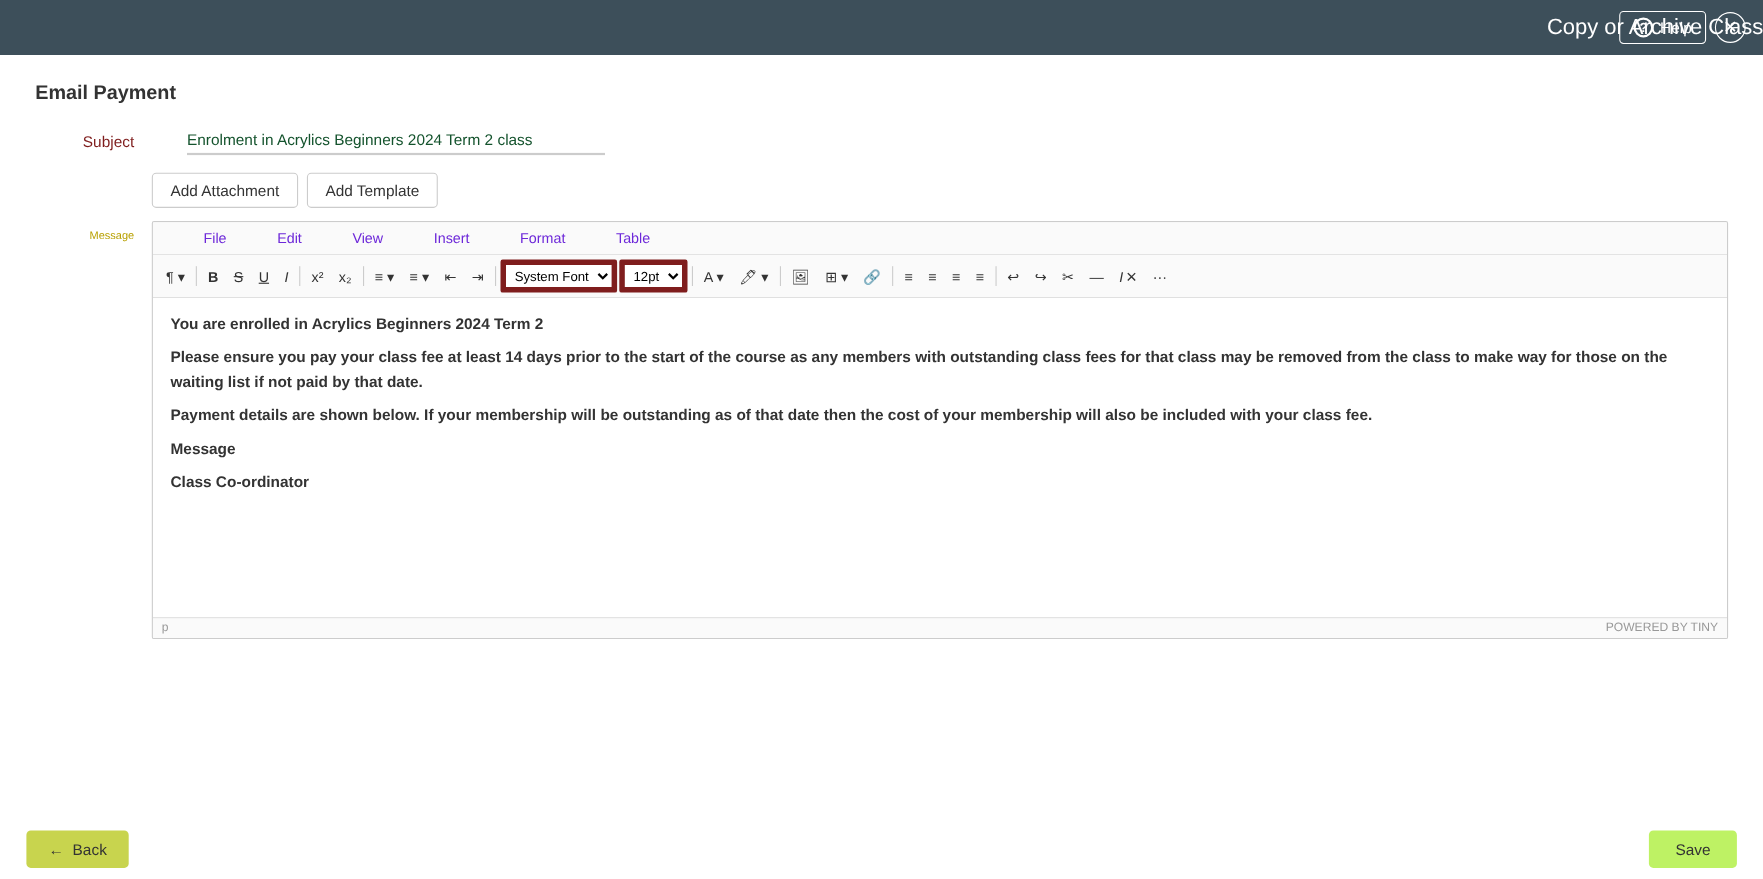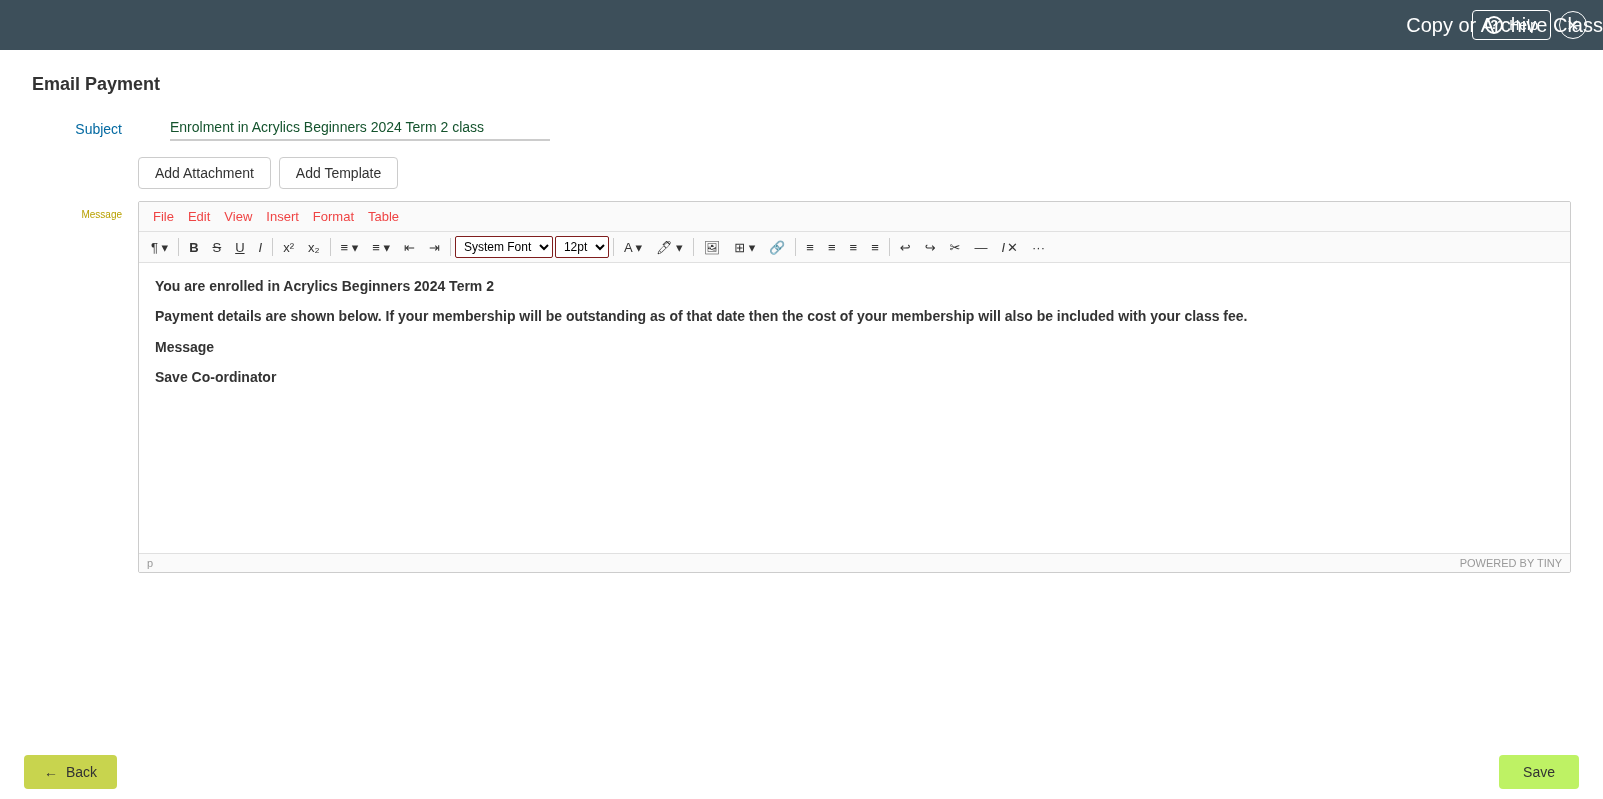--- a/index.html
+++ b/index.html
@@ -73,21 +73,21 @@
       margin-bottom: 20px;
     }
 
     
     .form-row {
       display: flex;
       align-items: flex-start;
       margin-bottom: 16px;
     }
     .form-label {
-      color: #0369a1;
+      color: #7f1d1d;
       font-size: 14px;
       min-width: 90px;
       padding-top: 6px;
       text-align: right;
       margin-right: 16px;
     }
     .subject-input {
       border: none;
       border-bottom: 2px solid #ccc;
       outline: none;
@@ -145,22 +145,23 @@
       display: flex;
       gap: 2px;
       padding: 4px 8px;
       border-bottom: 1px solid #e0e0e0;
       background: #fafafa;
     }
     .menu-item {
       font-size: 13px;
       padding: 3px 6px;
       cursor: pointer;
-      color: #ef4444;
+      color: #6d28d9;
       border-radius: 2px;
+      margin-left: 32px;
     }
 
     
     .editor-toolbar {
       display: flex;
       align-items: center;
       gap: 2px;
       padding: 4px 6px;
       border-bottom: 1px solid #e0e0e0;
       background: #fafafa;
@@ -178,21 +179,21 @@
       align-items: center;
       gap: 2px;
     }
     .tb-sep {
       width: 1px;
       height: 18px;
       background: #ccc;
       margin: 0 2px;
     }
     .tb-select {
-      border: 1px solid #7f1d1d;
+      border: 5px solid #7f1d1d;
       border-radius: 2px;
       padding: 2px 4px;
       font-size: 12px;
       background: #fff;
       cursor: pointer;
     }
     .tb-bold { font-weight: bold; }
     .tb-strike { text-decoration: line-through; }
     .tb-underline { text-decoration: underline; }
     .tb-italic { font-style: italic; }
@@ -341,23 +342,24 @@
         <button class="tb-btn">↩</button>
         <button class="tb-btn">↪</button>
         <button class="tb-btn">✂</button>
         <button class="tb-btn">—</button>
         <button class="tb-btn"><em>I</em>✕</button>
         <button class="tb-btn">···</button>
       </div>
 
       <div class="editor-content" contenteditable="true" style="">
         <p>You are enrolled in Acrylics Beginners 2024 Term 2</p>
+        <p>Please ensure you pay your class fee at least 14 days prior to the start of the course as any members with outstanding class fees for that class may be removed from the class to make way for those on the waiting list if not paid by that date.</p>
         <p>Payment details are shown below. If your membership will be outstanding as of that date then the cost of your membership will also be included with your class fee.</p>
         <p>Message</p>
-        <p>Save Co-ordinator</p>
+        <p>Class Co-ordinator</p>
       </div>
 
       <div class="editor-statusbar">
         <span>p</span>
         <span>POWERED BY TINY</span>
       </div>
 
     </div>
   </div>
 </div>

